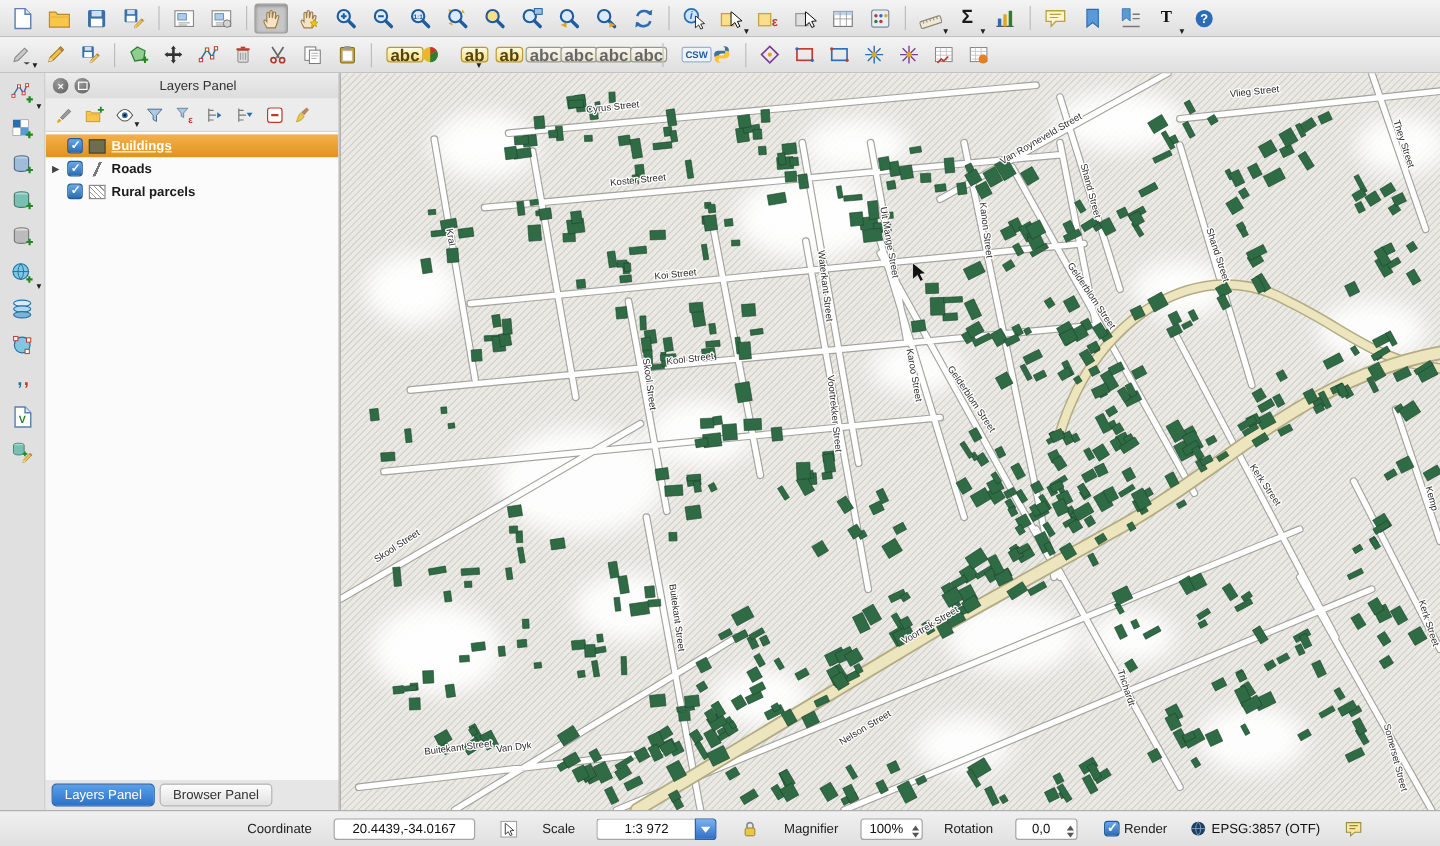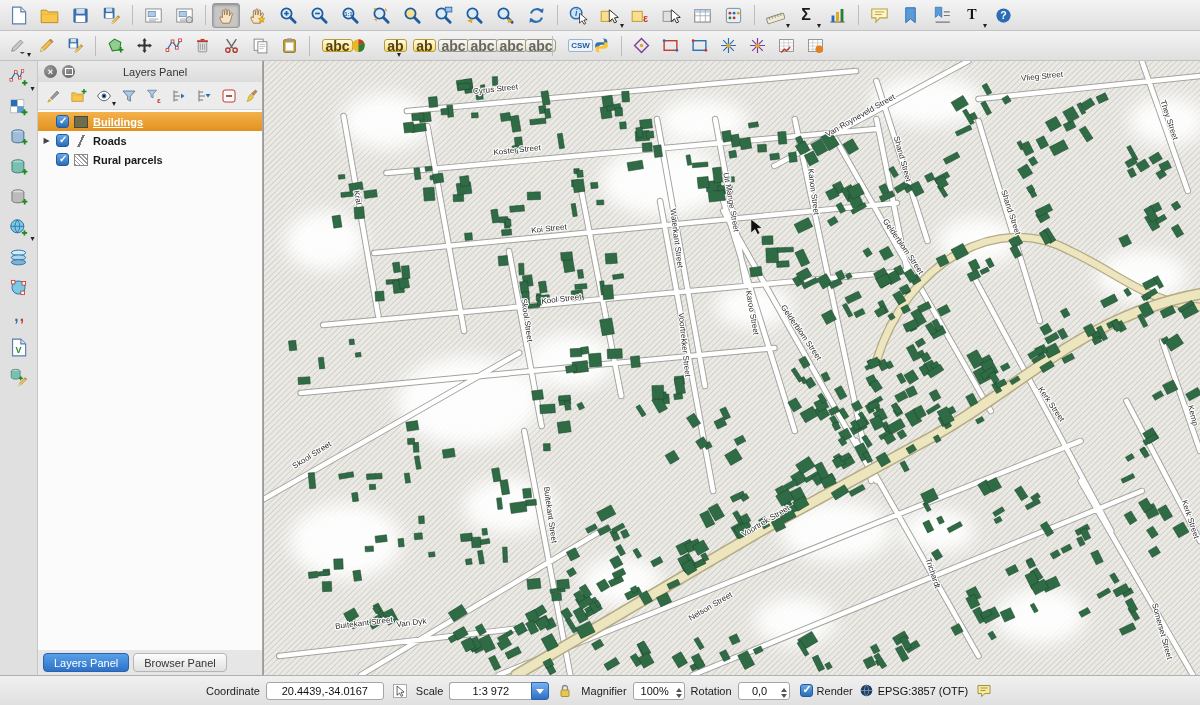--- a/index.html
+++ b/index.html
@@ -19,21 +19,21 @@
   .tbtn.sep::before{content:"";width:1px;height:20px;background:#bdbdbd;margin:auto}
   .tbtn.pill .btxt{position:static;display:inline-block;background:linear-gradient(#fffbe0,#f4dd7e);border:1px solid #bb9a33;border-radius:3px;padding:0 2px;height:13px;line-height:12px;font-size:14px;color:#55430f}
   .tbtn.ghost .btxt{background:linear-gradient(#f8f8f2,#e7e3cf);border-color:#9a9a8a;color:#666}
   .tbtn.csw .btxt{position:static;display:inline-block;font-size:8px;color:#1f5c9e;background:#eef3fa;border:1px solid #9ab4cf;border-radius:2px;padding:1px 2px}
   .tbtn.sigma .btxt{font-size:16px;color:#1a1a1a}
   .tbtn.tee .btxt{font-size:14px;font-family:"Liberation Serif",serif;color:#111}
   
   .workspace{display:flex;height:614px;background:#e4e4e4}
   .side-tb{width:38px;display:flex;flex-direction:column;align-items:center;gap:3px;padding-top:3px;background:#e0e0e0;border-right:1px solid #c6c6c6}
   .side-tb .tbtn{width:30px;height:27px}
-  .panel{width:225px;display:flex;flex-direction:column;background:#ececec;border-right:1px solid #a8a8a8}
+  .panel{width:245px;display:flex;flex-direction:column;background:#ececec;border-right:1px solid #a8a8a8}
   .panel-header{height:21px;display:flex;align-items:center;gap:5px;padding:0 6px;background:linear-gradient(#ececec,#dcdcdc)}
   .ph-btn{width:13px;height:13px;border-radius:50%;background:radial-gradient(circle at 35% 30%,#9a9a9a,#5c5c5c);color:#fff;font-size:9px;line-height:12px;text-align:center;border:none;padding:0;display:flex;align-items:center;justify-content:center}
   .ph-btn.float::after{content:"";width:6px;height:5px;border:1px solid #fff;display:block}
   .ph-btn.close::after{content:"×";font-size:9px;color:#fff;font-weight:bold}
   .ph-title{flex:1;text-align:center;font-size:11px;color:#333;padding-right:26px}
   .panel-tb{display:flex;align-items:center;gap:2px;padding:3px 4px;background:#ececec;border-bottom:1px solid #d6d6d6}
   .panel-tb .tbtn{width:23px;height:21px}
   .panel-tb svg.ic{width:16px;height:16px}
   .layer-list{flex:1;background:#fbfbfb;padding-top:2px;overflow:hidden}
   .layer-row{height:19px;display:flex;align-items:center;gap:5px;padding:0 4px}
@@ -58,21 +58,21 @@
   svg.map{display:block;width:100%;height:100%}
   .street-label{font-size:8px;fill:#2e2e2e;stroke:#fff;stroke-width:2.2px;paint-order:stroke;stroke-linejoin:round;font-family:"Liberation Sans",sans-serif}
   .rc{fill:none;stroke:#a3a39e;stroke-width:6.5;stroke-linecap:round;stroke-linejoin:round}
   .rf{fill:none;stroke:#fff;stroke-width:4.6;stroke-linecap:round;stroke-linejoin:round}
   .mc{fill:none;stroke:#b3ab84;stroke-width:12;stroke-linecap:round}
   .mf{fill:none;stroke:#ece5bd;stroke-width:9;stroke-linecap:round}
   .ringc{fill:none;stroke:#b3ab84;stroke-width:9;stroke-linecap:round}
   .ringf{fill:none;stroke:#ece5bd;stroke-width:6.5;stroke-linecap:round}
   [data-name="buildings-layer"] rect{fill:#2f6b45;stroke:#1d452b;stroke-width:.5}
   
-  .status-bar{height:30px;display:flex;align-items:center;gap:6px;padding:0 8px;background:linear-gradient(#f0f0f0,#e0e0e0);border-top:1px solid #b0b0b0;font-size:11px;color:#222}
+  .status-bar{height:30px;display:flex;align-items:center;gap:18px;padding:0 8px;background:linear-gradient(#f0f0f0,#e0e0e0);border-top:1px solid #b0b0b0;font-size:11px;color:#222}
   .st-label{white-space:nowrap}
   .coord-label{margin-left:198px}
   .st-input{height:18px;border:1px solid #a5a5a5;border-radius:3px;font-size:11px;text-align:center;font-family:inherit;background:#fff;padding:0 2px;color:#111}
   .coord-input{width:118px}
   .combo{display:inline-flex;align-items:center}
   .scale-input{width:82px;border-radius:3px 0 0 3px;border-right:none}
   .dd{width:18px;height:18px;background:linear-gradient(#7ab1ef,#2f6fc4);border:1px solid #2a62ad;border-radius:0 3px 3px 0;display:inline-flex;align-items:center;justify-content:center}
   .dd::after{content:"";border:4px solid transparent;border-top:5px solid #fff;margin-top:5px}
   .st-iconbtn{width:20px;height:20px;border:none;background:transparent;padding:1px;display:inline-flex;align-items:center;justify-content:center}
   .st-iconbtn svg{width:16px;height:16px}

